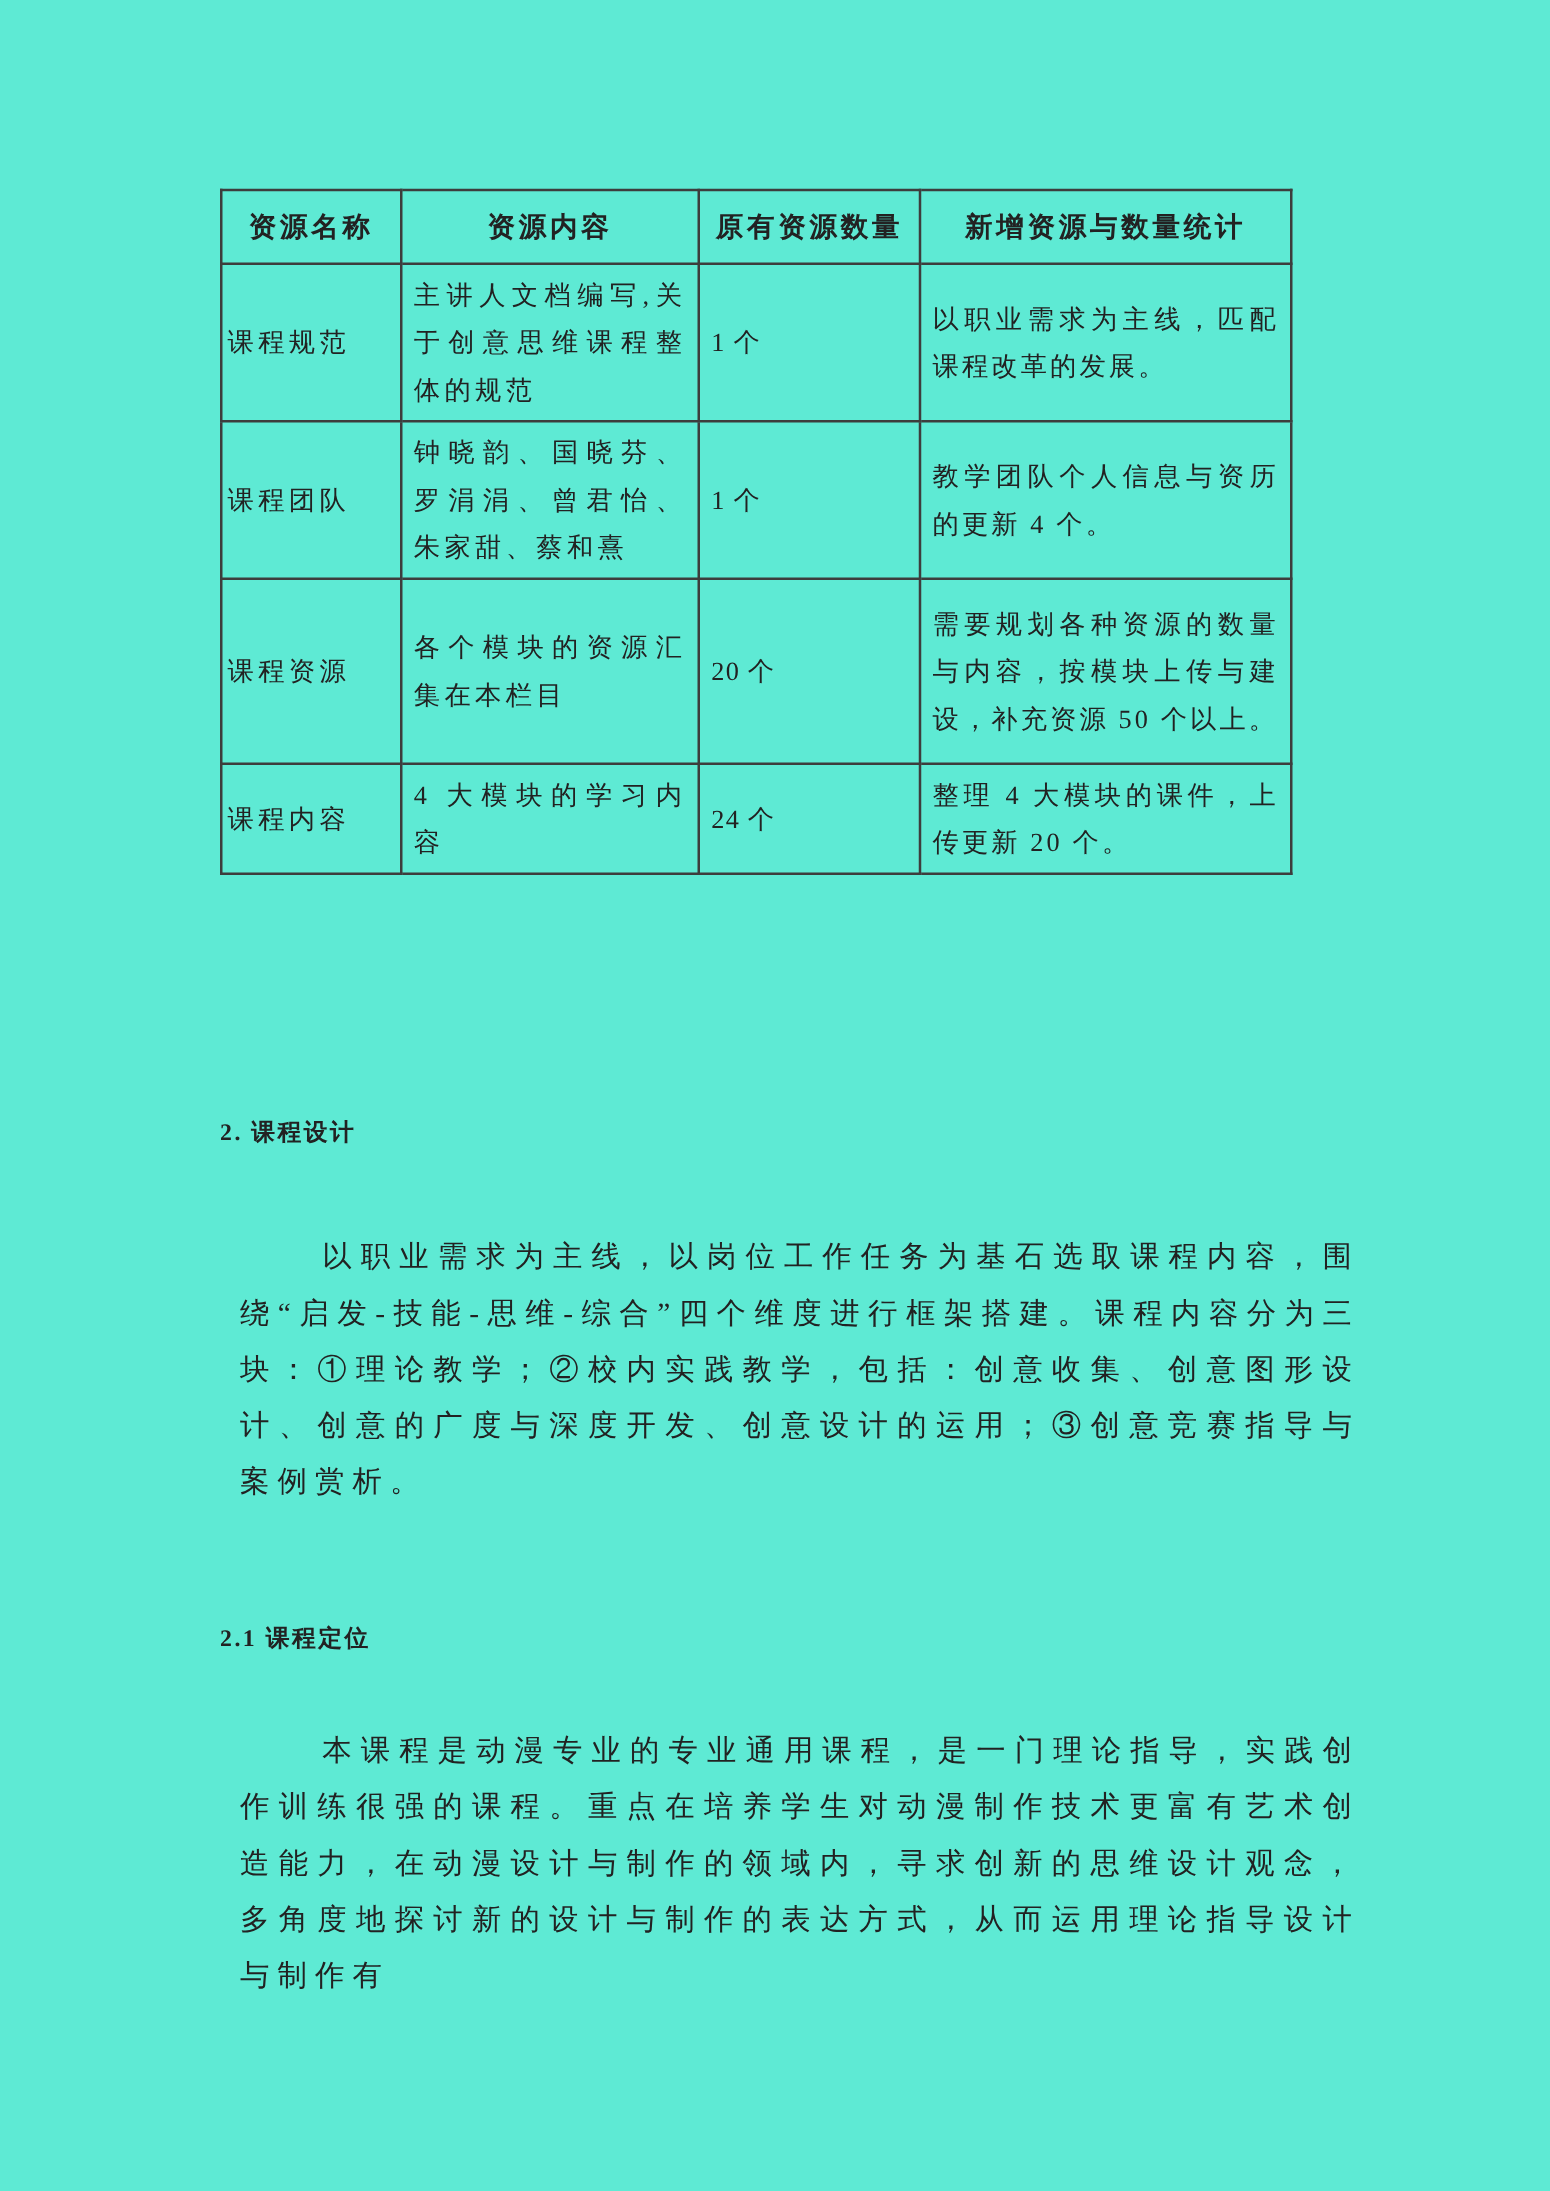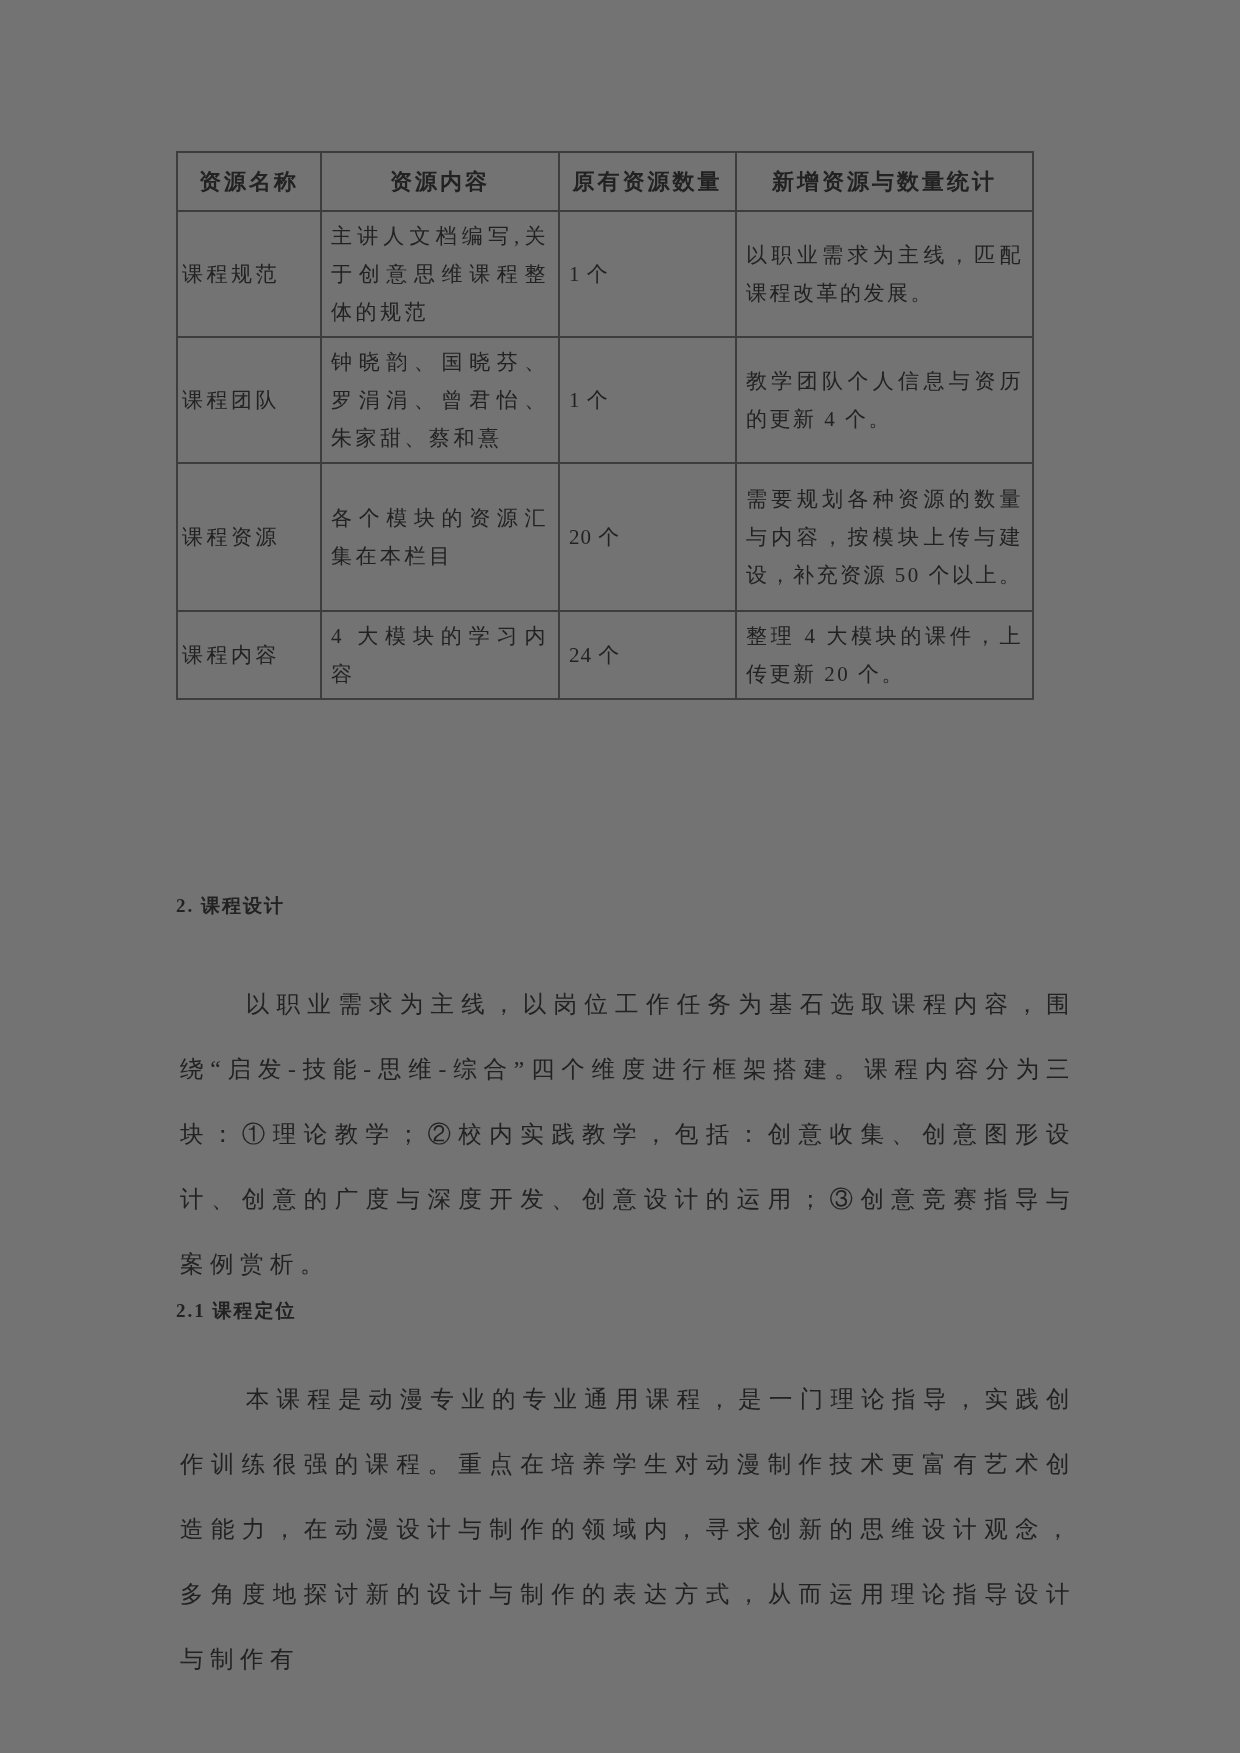--- a/index.html
+++ b/index.html
@@ -4,21 +4,21 @@
 <style>
   html, body {
     margin: 0;
     padding: 0;
     background: #ffffff;
   }
   .page {
     position: relative;
     width: 1240px;
     height: 1753px;
-    background: #737373;
+    background: #5eead4;
     overflow: hidden;
     font-family: "Liberation Serif", "DejaVu Serif", serif;
     color: #222222;
   }
 
   
   table.res-table {
     position: absolute;
     left: 176px;
     top: 151px;
@@ -70,23 +70,23 @@
     font-weight: bold;
     letter-spacing: 2px;
     white-space: nowrap;
   }
   #heading-design { top: 893px; }
   #heading-positioning { top: 1298px; }
   .para {
     position: absolute;
     left: 176px;
     width: 896px;
-    margin: 4px;
+    margin: 16px;
     font-size: 23.5px;
-    line-height: 65px;
+    line-height: 45px;
     letter-spacing: 6.5px;
     text-align: justify;
     text-indent: 2.8em;
   }
   #para-design { top: 968px; }
   #para-positioning { top: 1363px; }
 </style>
 </head>
 <body>
 

